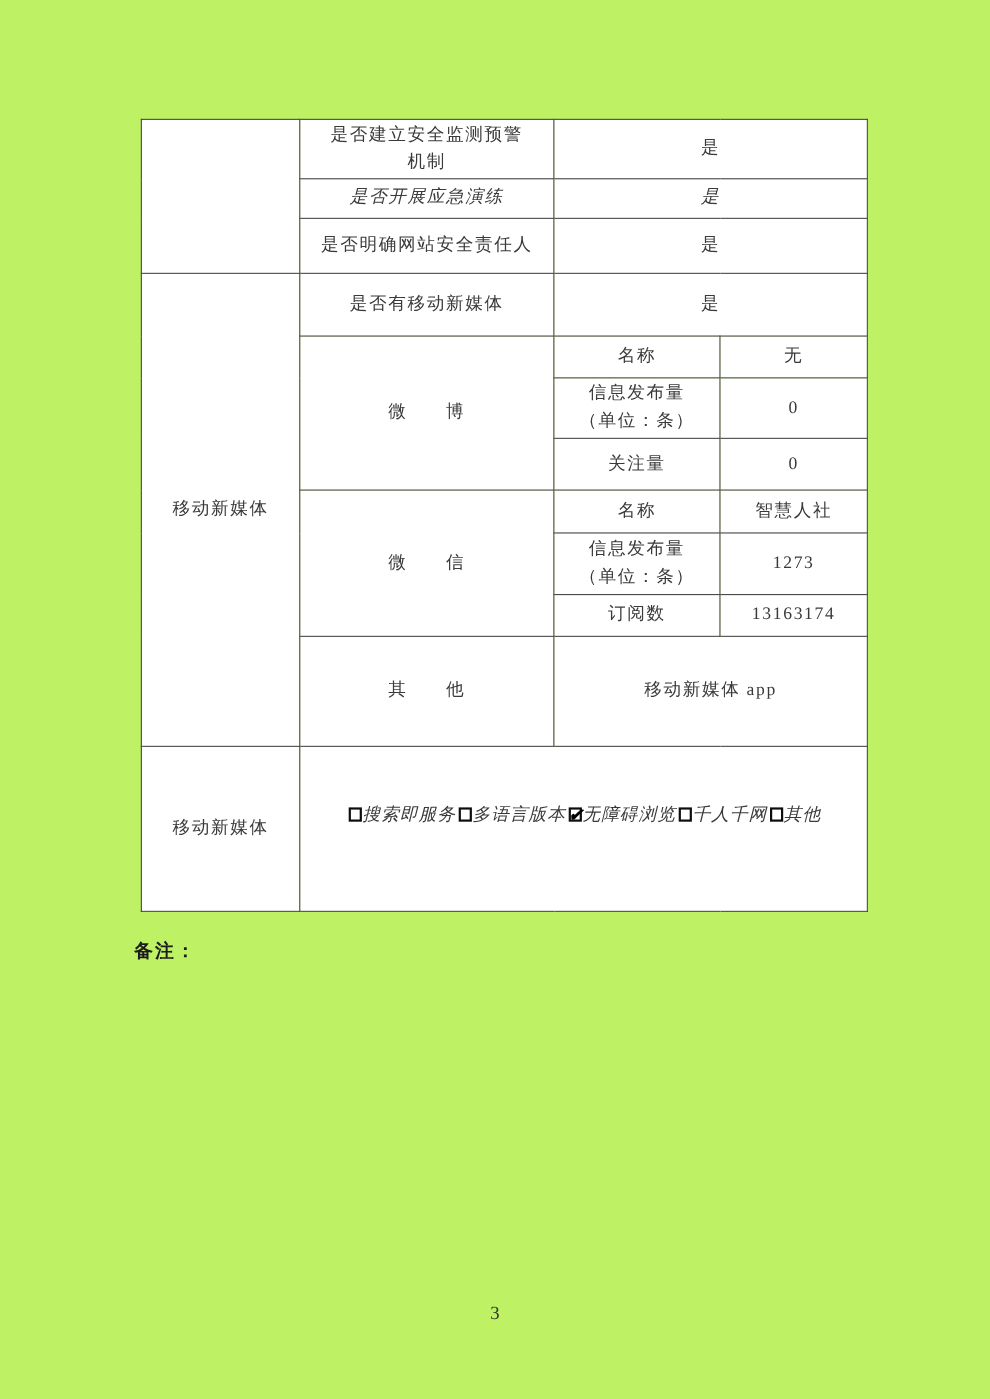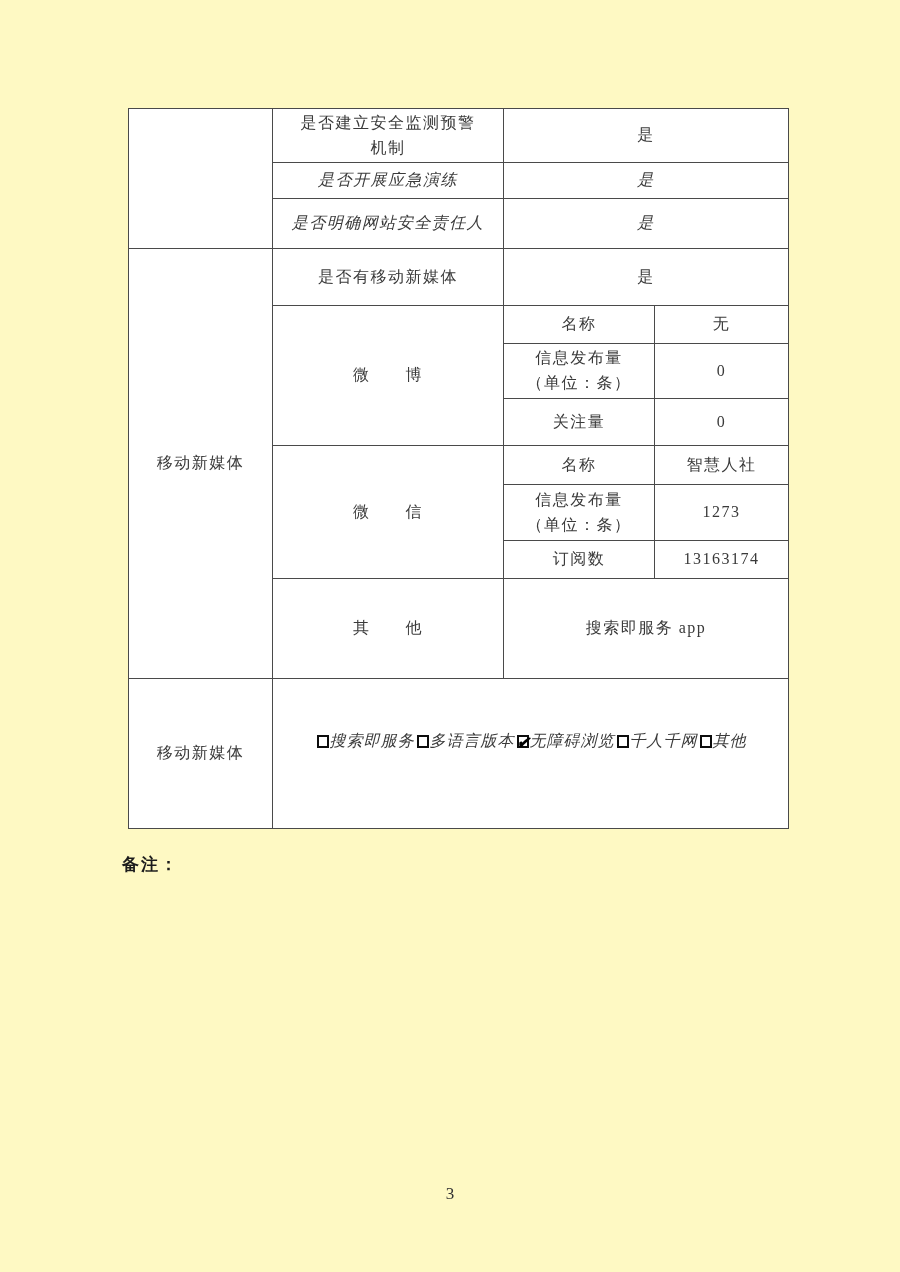--- a/index.html
+++ b/index.html
@@ -1,21 +1,21 @@
 <!DOCTYPE html>
 <html><head>
 <meta charset="utf-8">
 <style>
   * { box-sizing: border-box; }
   html,body { margin:0; padding:0; background:#ffffff; }
   .sheet {
     position: relative;
     width: 900px;
     height: 1272px;
-    background: #fef9c3;
+    background: #bef264;
     font-family: "Liberation Serif", "DejaVu Serif", serif;
     color: #3a3a3a;
     overflow: hidden;
     padding-left: 26px;
   }
   table.report {
     position: absolute;
     left: 128px;
     top: 108px;
     width: 660px;
@@ -27,21 +27,21 @@
     text-align: center;
     vertical-align: middle;
     font-size: 16px;
     letter-spacing: 1.5px;
     line-height: 1.55;
     padding: 0 2px;
     background: #ffffff;
   }
   tr.h54  { height: 54px; }
   tr.h36  { height: 36px; font-style: italic; }
-  tr.h35  { height: 50px; font-style: italic; }
+  tr.h35  { height: 50px; }
   tr.h57  { height: 57px; }
   tr.h38  { height: 38px; }
   tr.h55  { height: 55px; }
   tr.h47  { height: 47px; }
   tr.h39  { height: 39px; }
   tr.h56  { height: 56px; }
   tr.h38b { height: 38px; }
   tr.h100 { height: 100px; }
   tr.h150 { height: 150px; }
   .section-label { letter-spacing: 2.5px; }
@@ -150,21 +150,21 @@
           <div>（单位：条）</div>
         </td>
         <td>1273</td>
       </tr>
       <tr class="h38b">
         <td>订阅数</td>
         <td>13163174</td>
       </tr>
       <tr class="h100">
         <td>其　　他</td>
-        <td colspan="2">搜索即服务 app</td>
+        <td colspan="2">移动新媒体 app</td>
       </tr>
 
       <tr class="h150">
         <td class="section-label">移动新媒体</td>
         <td colspan="3">
           <div class="optline">
             <span class="cb"></span><span>搜索即服务</span><span class="cb"></span><span>多语言版本</span><span class="cb checked"></span><span>无障碍浏览</span><span class="cb"></span><span>千人千网</span><span class="cb"></span><span>其他</span>
           </div>
         </td>
       </tr>

